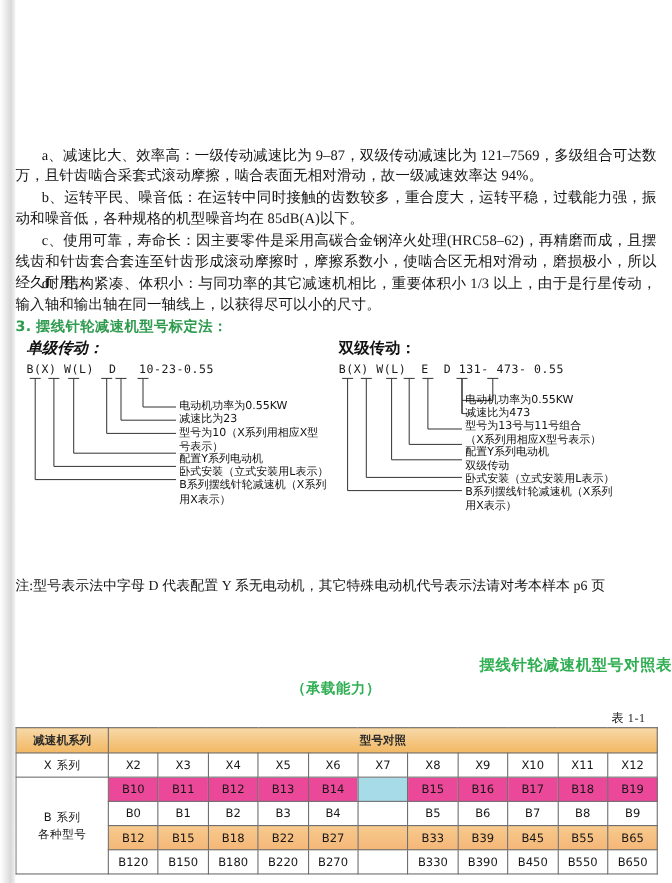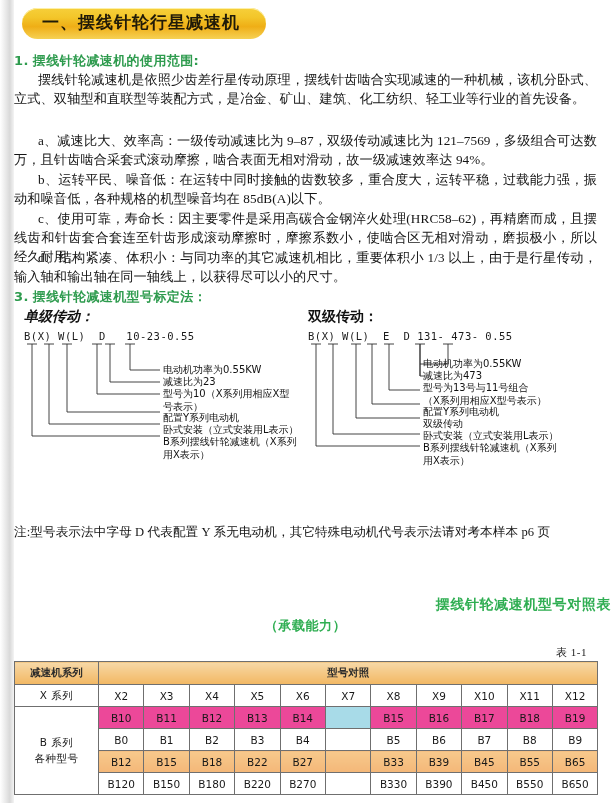--- a/index.html
+++ b/index.html
@@ -176,28 +176,21 @@
   .tbl td.cyan-empty { background: #a8dbe8; }
   .tbl td.orange { background: linear-gradient(to bottom,#f7c98c 0%, #f4b778 100%); }
   .tbl td.orange-empty { background: linear-gradient(to bottom,#f7c98c 0%, #f4b778 100%); }
   .tbl td.plain-empty { background: #fff; }
 </style>
 </head>
 <body>
 
 <div class="page">
 
-  <div class="banner-wrap">
-    <div class="banner">一、摆线针轮行星减速机</div>
-  </div>
-
-  <div class="sect-head" style="left:14px; top:52px;">
-    <span class="sect-num">1.</span><span>摆线针轮减速机的使用范围:</span>
-  </div>
-  <div class="para" style="left:14px; top:70px; width:583px; text-indent:24px;">摆线针轮减速机是依照少齿差行星传动原理，摆线针齿啮合实现减速的一种机械，该机分卧式、立式、双轴型和直联型等装配方式，是冶金、矿山、建筑、化工纺织、轻工业等行业的首先设备。</div>
+
 
   <div class="para" style="left:14px; top:131px; width:583px; text-indent:24px;">a、减速比大、效率高：一级传动减速比为 9–87，双级传动减速比为 121–7569，多级组合可达数万，且针齿啮合采套式滚动摩擦，啮合表面无相对滑动，故一级减速效率达 94%。</div>
   <div class="para" style="left:14px; top:170px; width:583px; text-indent:24px;">b、运转平民、噪音低：在运转中同时接触的齿数较多，重合度大，运转平稳，过载能力强，振动和噪音低，各种规格的机型噪音均在 85dB(A)以下。</div>
   <div class="para" style="left:14px; top:209px; width:583px; text-indent:24px;">c、使用可靠，寿命长：因主要零件是采用高碳合金钢淬火处理(HRC58–62)，再精磨而成，且摆线齿和针齿套合套连至针齿形成滚动摩擦时，摩擦系数小，使啮合区无相对滑动，磨损极小，所以经久耐用。</div>
   <div class="para" style="left:14px; top:248px; width:583px; text-indent:24px;">d、结构紧凑、体积小：与同功率的其它减速机相比，重要体积小 1/3 以上，由于是行星传动，输入轴和输出轴在同一轴线上，以获得尽可以小的尺寸。</div>
 
   <div class="sect-head" style="left:14px; top:288px;">
     <span class="sect-num">3.</span><span>摆线针轮减速机型号标定法：</span>
   </div>
 

